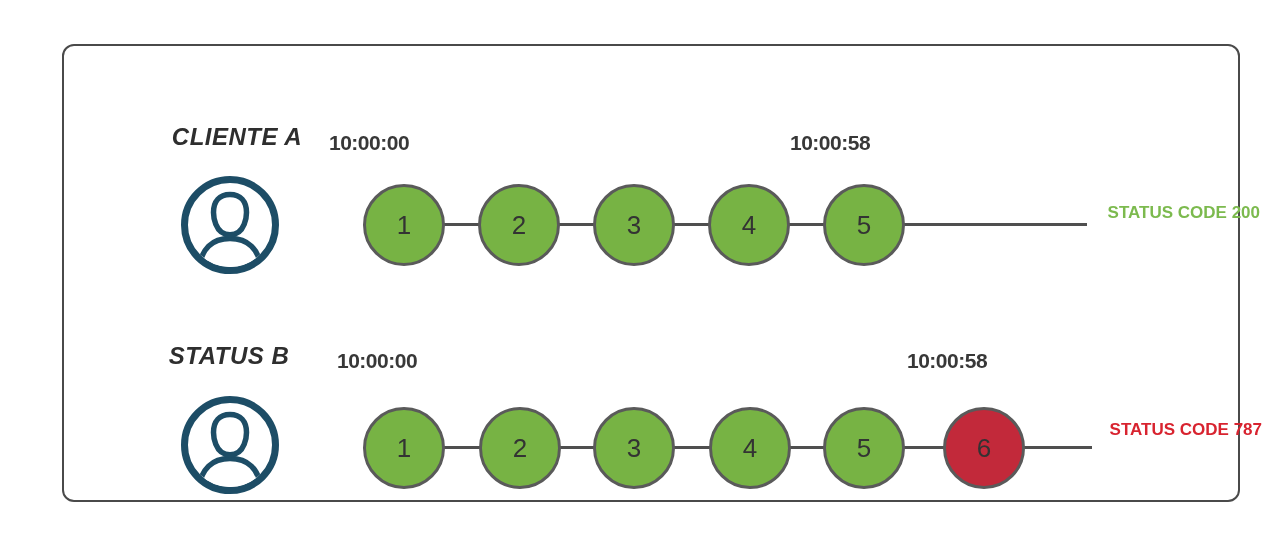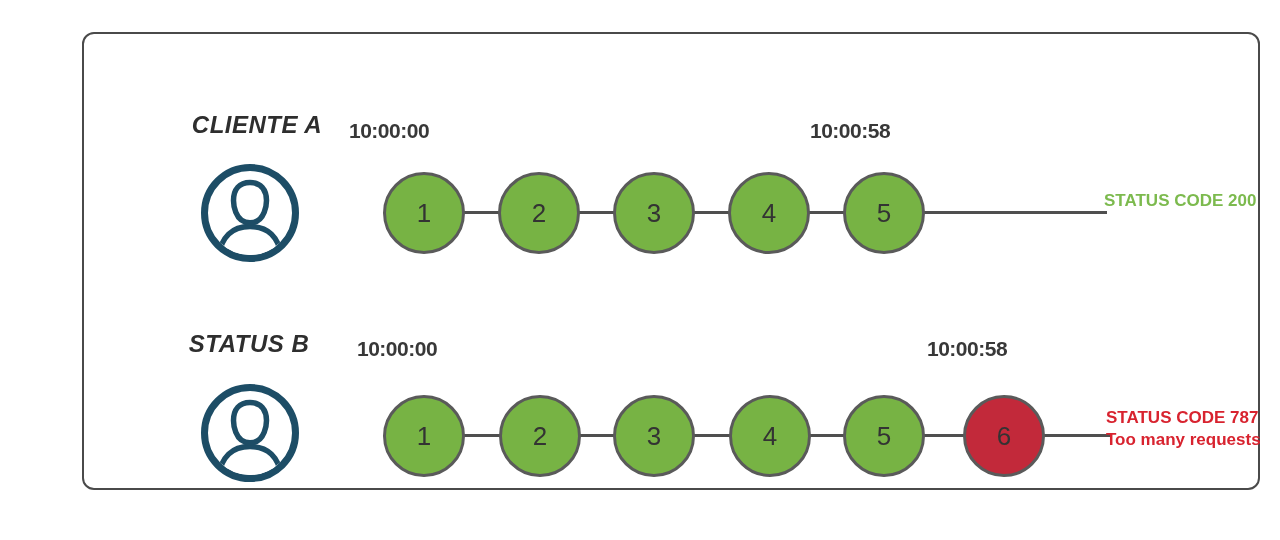--- a/index.html
+++ b/index.html
@@ -1,24 +1,23 @@
 <!DOCTYPE html>
 <html style="--navy: #1D4D66; --green: #77B344; --green-text: #7CBA4E; --red: #C2293A; --red-text: #D8232F; --node-border: #5A5A5A; --line: #4F4F4F; --frame-border: #4A4A4A;"><head>
 <meta charset="utf-8">
 <style>
   html,body{margin:0;padding:0;background:#ffffff;}
   .page{
     position:relative;width:1280px;height:540px;background:#ffffff;overflow:hidden;
     font-family:"Liberation Sans", sans-serif;
   }
   .frame{
-    position:absolute;left:62px;top:32px;width:1178px;height:458px;
+    position:absolute;left:62px;top:44px;width:1178px;height:458px;
     border:2.5px solid var(--frame-border);border-radius:12px;background:#ffffff;
     box-sizing:border-box;
-    margin-left:20px;
   }
   .client-label{
     position:absolute;width:150px;text-align:center;
     font-size:24px;font-weight:bold;font-style:italic;color:#2e2e2e;
     letter-spacing:0.5px;white-space:nowrap;
   }
   .timestamp{
     position:absolute;width:150px;
     font-size:21px;font-weight:bold;color:#383838;letter-spacing:-0.5px;
   }
@@ -26,21 +25,21 @@
   .tl-line{position:absolute;height:3px;background:var(--line);}
   .node{
     position:absolute;width:82px;height:82px;border-radius:50%;
     border:3.5px solid var(--node-border);box-sizing:border-box;
     display:flex;align-items:center;justify-content:center;
     font-size:26px;color:#333333;
   }
   .node.ok{background:var(--green);}
   .node.blocked{background:var(--red);}
   .status{
-    position:absolute;width:176px;text-align:left;
+    position:absolute;width:176px;text-align:right;
     font-size:17px;font-weight:bold;line-height:22px;white-space:nowrap;
   }
   .status.success{color:var(--green-text);}
   .status.error{color:var(--red-text);}
 </style>
 </head>
 <body>
 
 <div class="page">
   <div class="frame">
@@ -122,18 +121,17 @@
       </div>
       <div class="node ok" style="left:759px;top:361px">
         <span>5</span>
       </div>
       <div class="node blocked" style="left:879px;top:361px">
         <span>6</span>
       </div>
 
       <div class="status error" style="left:1022px;top:373px">
         <div>STATUS CODE 787</div>
-        <div>Too many requests</div>
       </div>
     </section>
 
   </div>
 </div>
 
 </body></html>

